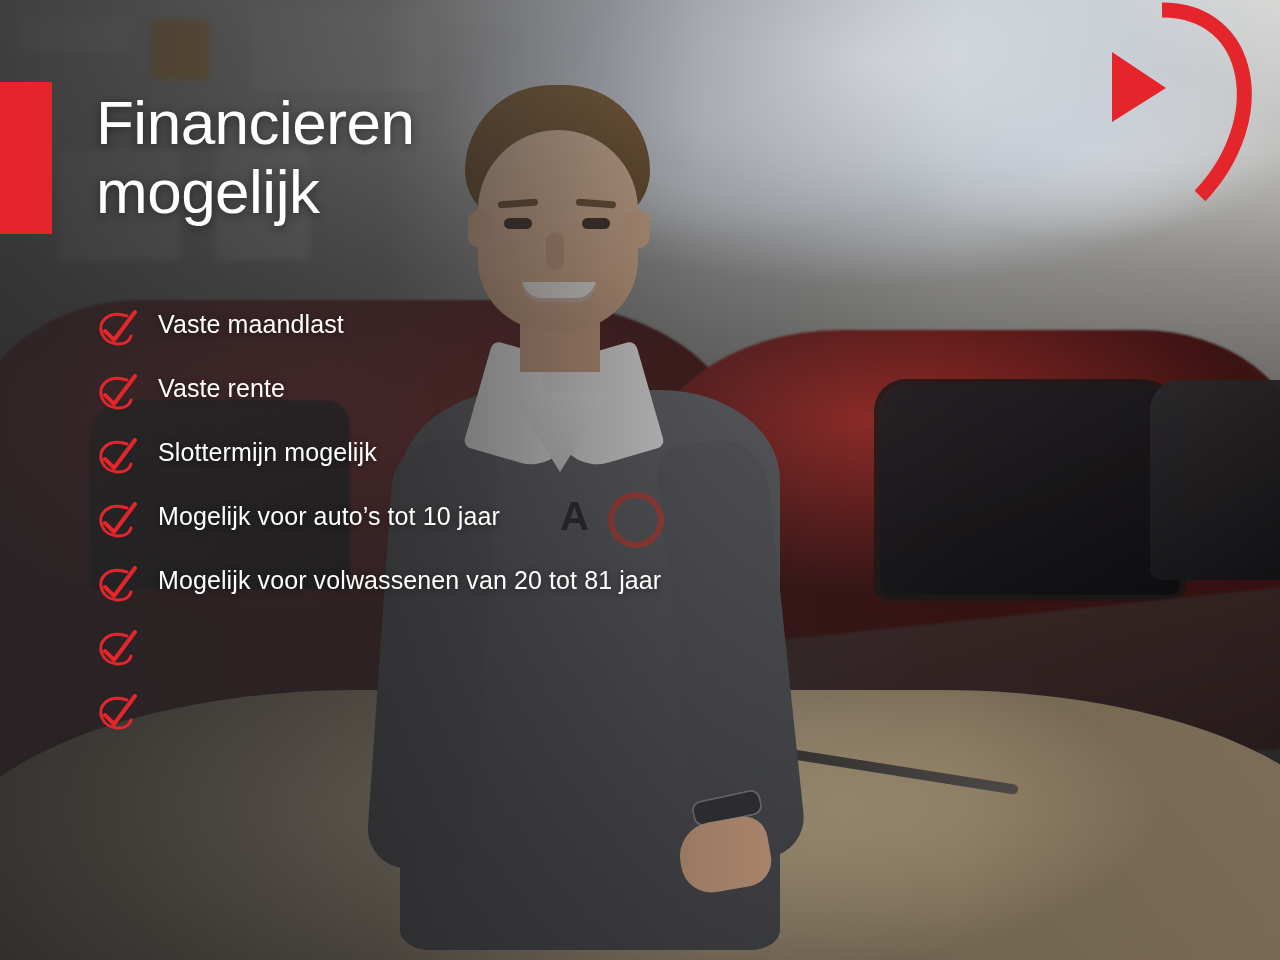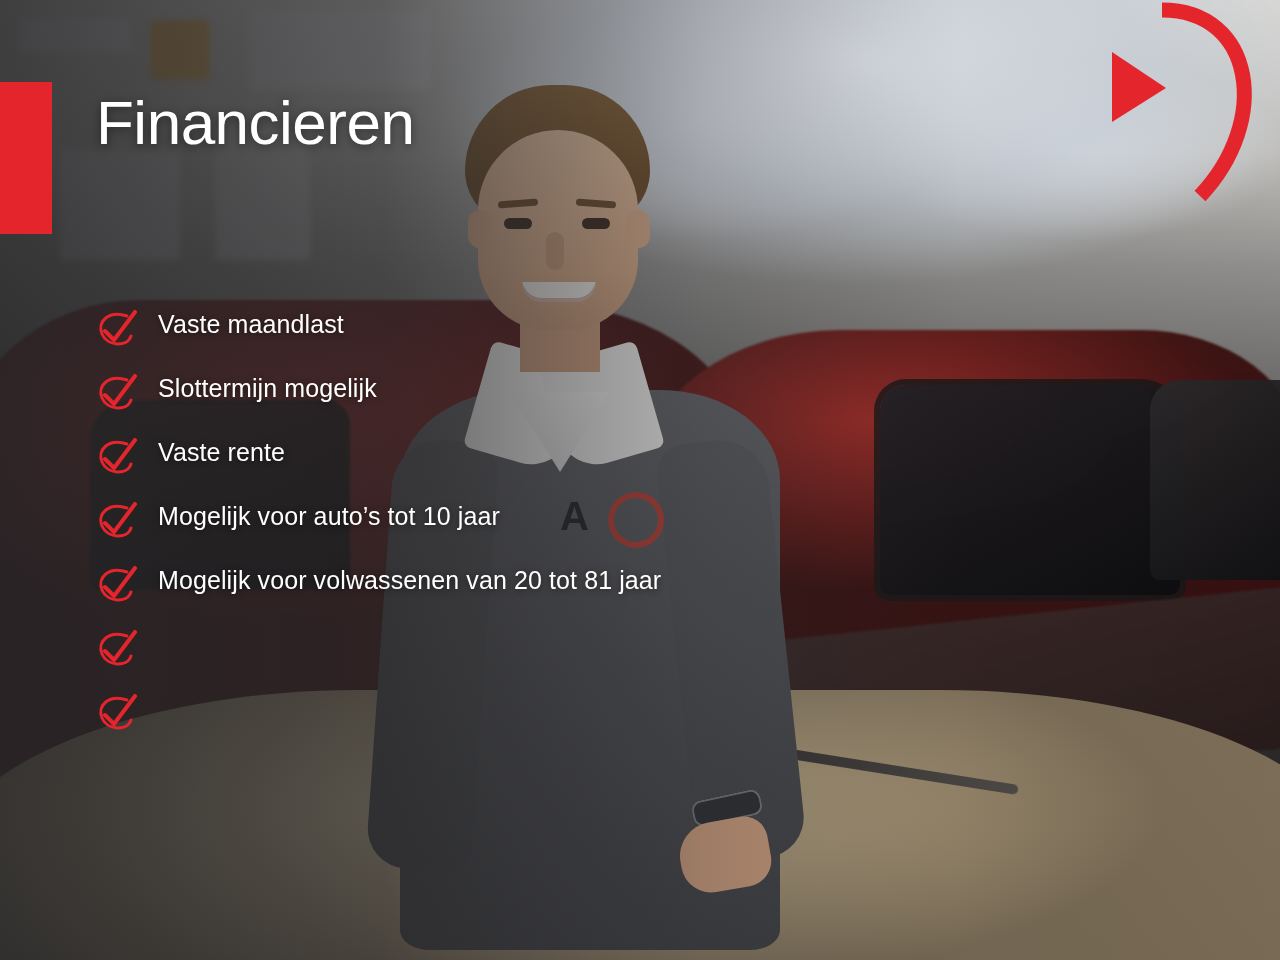--- a/index.html
+++ b/index.html
@@ -298,49 +298,50 @@
   <div class="scrim"></div>
 
   <div class="red-block"></div>
   <svg class="swoosh" viewBox="0 0 160 250" aria-hidden="true">
     <path d="M58 10 C 150 10, 168 120, 96 196" fill="none" stroke="#e4262c" stroke-width="15" stroke-linecap="butt"></path>
     <path d="M8 52 L 8 122 L 62 88 Z" fill="#e4262c"></path>
   </svg>
 
   <div class="headline">
     <div>Financieren</div>
+    <div>mogelijk</div>
   </div>
 
   <ul class="bullets" id="bullet-list">
       <li class="bullet">
         <svg viewBox="0 0 44 40" class="check">
           <path d="M31 6 C 12 0, 1 12, 6 24 C 11 36, 31 38, 35 26" fill="none" stroke="#e4262c" stroke-width="3" stroke-linecap="round"></path>
           <path d="M9 21 L18 30 L39 2" fill="none" stroke="#e4262c" stroke-width="4" stroke-linecap="round" stroke-linejoin="round"></path>
         </svg>
         <span>Vaste maandlast</span>
       </li>
       <li class="bullet">
         <svg viewBox="0 0 44 40" class="check">
           <path d="M31 6 C 12 0, 1 12, 6 24 C 11 36, 31 38, 35 26" fill="none" stroke="#e4262c" stroke-width="3" stroke-linecap="round"></path>
           <path d="M9 21 L18 30 L39 2" fill="none" stroke="#e4262c" stroke-width="4" stroke-linecap="round" stroke-linejoin="round"></path>
         </svg>
+        <span>Vaste rente</span>
+      </li>
+      <li class="bullet">
+        <svg viewBox="0 0 44 40" class="check">
+          <path d="M31 6 C 12 0, 1 12, 6 24 C 11 36, 31 38, 35 26" fill="none" stroke="#e4262c" stroke-width="3" stroke-linecap="round"></path>
+          <path d="M9 21 L18 30 L39 2" fill="none" stroke="#e4262c" stroke-width="4" stroke-linecap="round" stroke-linejoin="round"></path>
+        </svg>
         <span>Slottermijn mogelijk</span>
       </li>
       <li class="bullet">
         <svg viewBox="0 0 44 40" class="check">
           <path d="M31 6 C 12 0, 1 12, 6 24 C 11 36, 31 38, 35 26" fill="none" stroke="#e4262c" stroke-width="3" stroke-linecap="round"></path>
           <path d="M9 21 L18 30 L39 2" fill="none" stroke="#e4262c" stroke-width="4" stroke-linecap="round" stroke-linejoin="round"></path>
         </svg>
-        <span>Vaste rente</span>
-      </li>
-      <li class="bullet">
-        <svg viewBox="0 0 44 40" class="check">
-          <path d="M31 6 C 12 0, 1 12, 6 24 C 11 36, 31 38, 35 26" fill="none" stroke="#e4262c" stroke-width="3" stroke-linecap="round"></path>
-          <path d="M9 21 L18 30 L39 2" fill="none" stroke="#e4262c" stroke-width="4" stroke-linecap="round" stroke-linejoin="round"></path>
-        </svg>
         <span>Mogelijk voor auto’s tot 10 jaar</span>
       </li>
       <li class="bullet">
         <svg viewBox="0 0 44 40" class="check">
           <path d="M31 6 C 12 0, 1 12, 6 24 C 11 36, 31 38, 35 26" fill="none" stroke="#e4262c" stroke-width="3" stroke-linecap="round"></path>
           <path d="M9 21 L18 30 L39 2" fill="none" stroke="#e4262c" stroke-width="4" stroke-linecap="round" stroke-linejoin="round"></path>
         </svg>
         <span>Mogelijk voor volwassenen van 20 tot 81 jaar</span>
       </li>
       <li class="bullet">

